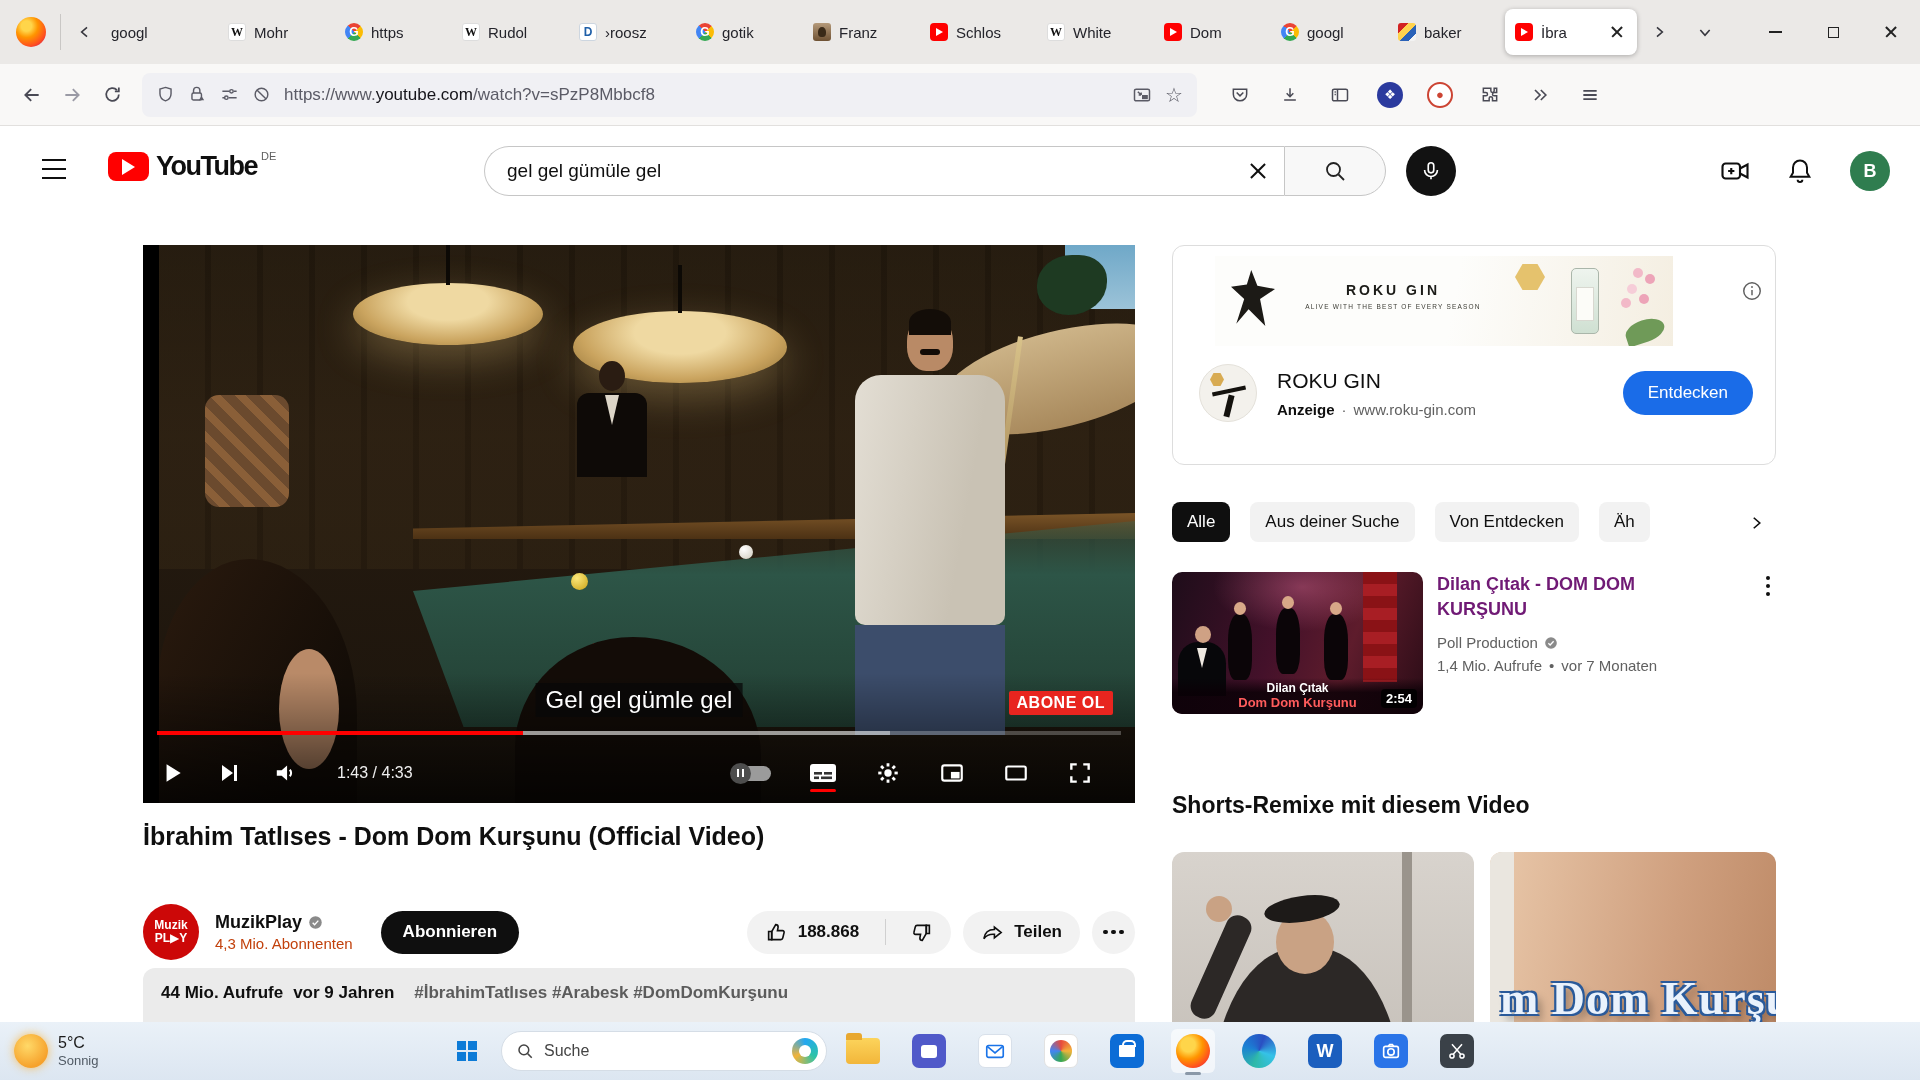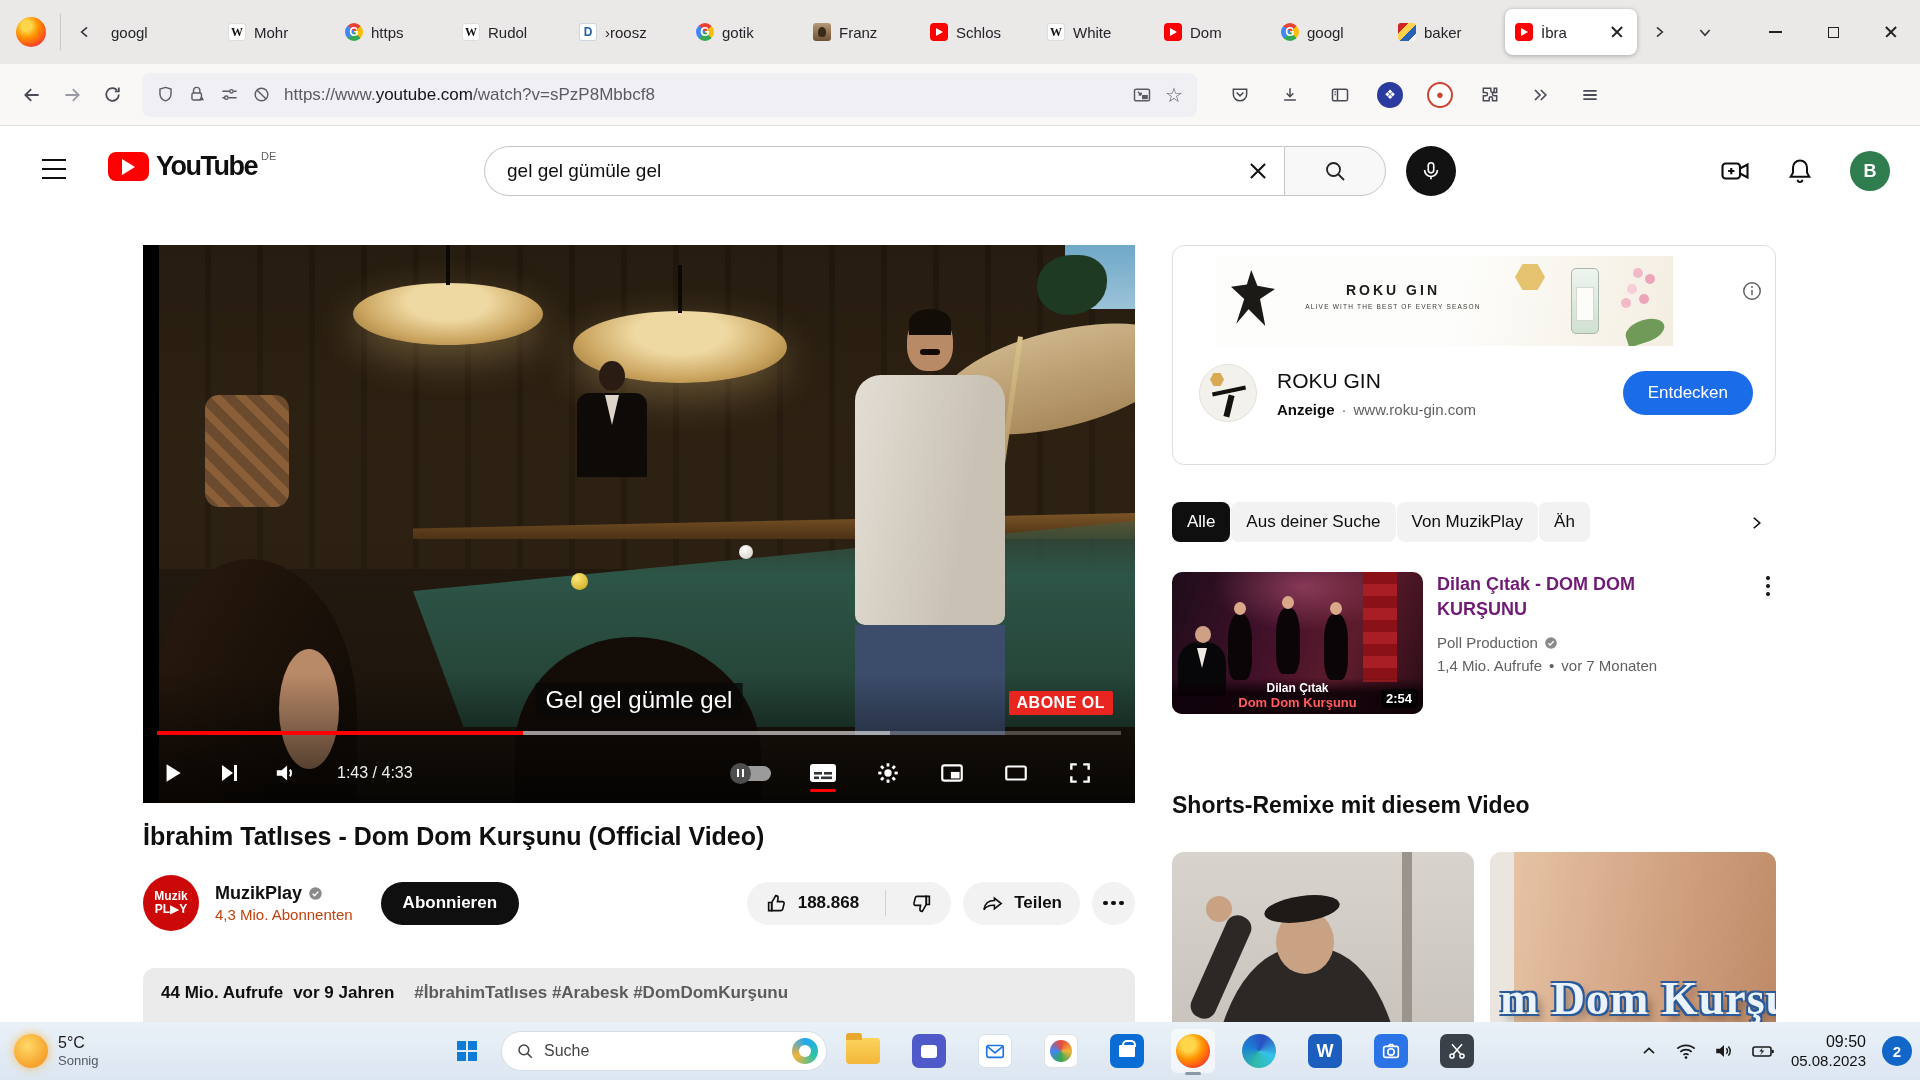--- a/index.html
+++ b/index.html
@@ -120,21 +120,21 @@
   .pc-right { margin-left:auto; display:flex; align-items:center; gap:38px; margin-right:26px; }
   .ptime { font-size:16px; color:#eee; margin-left:6px; }
   .ap-toggle { width:38px; height:15px; border-radius:8px; background:#9b9b9b; position:relative; }
   .ap-knob { position:absolute; left:-3px; top:-3px; width:21px; height:21px; border-radius:50%; background:#4d4d4d; display:flex; align-items:center; justify-content:center; gap:2.5px; }
   .ap-knob i { width:2.5px; height:8px; background:#fff; }
   .cc-wrap { position:relative; }
   .cc-underline { position:absolute; left:1px; right:1px; bottom:-8px; height:3.5px; background:#f00; border-radius:2px; }
 
   
   .vtitle { position:absolute; left:143px; top:606px; width:992px; font-size:25px; font-weight:700; color:#0f0f0f; }
-  .chrow { position:absolute; left:143px; top:658px; width:992px; height:58px; display:flex; align-items:center;justify-content:flex-end; }
+  .chrow { position:absolute; left:143px; top:687px; width:992px; height:58px; display:flex; align-items:center;justify-content:flex-end; }
   .ch-avatar { width:56px; height:56px; border-radius:50%; background:#cc0808; color:#fff; display:flex; flex-direction:column; align-items:center; justify-content:center; font-size:12px; font-weight:700; line-height:13px; flex:none; }
   .ch-meta { margin-left:16px; }
   .ch-name { display:flex; align-items:center; gap:6px; font-size:18px; font-weight:700; color:#0f0f0f; }
   .ch-subs { font-size:15px; color:#c2410c; margin-top:2px; }
   .sub-btn { margin-left:28px; height:43px; padding:0 22px; border-radius:22px; background:#0f0f0f; color:#fff; font-size:17px; font-weight:600; display:flex; align-items:center; }
   .actions { margin-left:auto; display:flex; align-items:center; gap:12px; }
   .pill { height:43px; border-radius:22px; background:#f2f2f2; display:flex; align-items:center; padding:0 18px; font-size:17px; font-weight:600; color:#0f0f0f; gap:10px; }
   .like-pill { padding:0; }
   .like-seg { display:flex; align-items:center; gap:10px; padding:0 16px 0 18px; }
   .pill-div { width:1px; height:26px; background:#d0d0d0; }
@@ -165,21 +165,21 @@
   .ad-avatar i { position:absolute; left:12px; top:24px; width:34px; height:4px; background:#14120e; transform:rotate(-12deg); }
   .ad-avatar b { position:absolute; left:10px; top:8px; width:14px; height:13px; background:#d8ab52; clip-path:polygon(25% 0,75% 0,100% 50%,75% 100%,25% 100%,0 50%); }
   .ad-avatar u { position:absolute; left:26px; top:30px; width:6px; height:22px; background:#14120e; transform:rotate(14deg); }
   .ad-copy { margin-left:20px; }
   .ad-title { font-size:21px; color:#0f0f0f; }
   .ad-meta { display:flex; gap:7px; font-size:15px; color:#606060; margin-top:8px; align-items:center; }
   .ad-label { color:#0f0f0f; font-weight:700; }
   .ad-cta { margin-left:auto; height:44px; border-radius:22px; background:#1a6ce8; color:#fff; font-size:17px; display:flex; align-items:center; padding:8px 25px; }
 
   .chips { position:absolute; left:0; top:257px; width:604px; height:42px; overflow:hidden; }
-  .chips-inner { display:flex; gap:1px; }
+  .chips-inner { display:flex; gap:20px; }
   .chip { height:40px; padding:0 15px; border-radius:8px; background:#f2f2f2; color:#0f0f0f; font-size:17px; display:flex; align-items:center; white-space:nowrap; flex:none; }
   .chip.sel { background:#0f0f0f; color:#fff; }
   .chips-fade { position:absolute; right:0; top:0; width:95px; height:42px; background:linear-gradient(to right,rgba(255,255,255,0),#fff 55%); }
   .chip-arrow { position:absolute; right:0; top:1px; width:40px; height:40px; border-radius:50%; display:flex; align-items:center; justify-content:center; color:#0f0f0f; background:#fff0; }
 
   .suggestion { position:absolute; left:0; top:327px; width:604px; display:flex; }
   .sug-thumb { width:251px; height:142px; border-radius:10px; overflow:hidden; position:relative; flex:none;
     background:linear-gradient(110deg,#1e0d1a 0%,#44112a 42%,#5e1c2c 68%,#2a0c16 100%); }
   .st-glow { position:absolute; left:40px; top:-30px; width:180px; height:90px; border-radius:50%; background:radial-gradient(rgba(255,130,170,.35),rgba(0,0,0,0) 70%); }
   .st-col { position:absolute; right:26px; top:0; width:34px; height:110px; background:repeating-linear-gradient(#8a1216 0 12px,#a81e24 12px 24px); }
@@ -661,21 +661,21 @@
           </div>
         </div>
         <div class="ad-cta">Entdecken</div>
       </div>
     </div>
 
     <div class="chips">
       <div class="chips-inner">
         <div class="chip sel">Alle</div>
         <div class="chip">Aus deiner Suche</div>
-        <div class="chip">Von MuzikPlay</div>
+        <div class="chip">Von Entdecken</div>
         <div class="chip">Äh</div>
       </div>
       <div class="chips-fade"></div>
       <div class="chip-arrow">
         <svg width="18" height="18" viewBox="0 0 24 24" fill="none" stroke="currentColor" stroke-width="2.2">
             <path d="M9 5l8 7-8 7"></path>
           </svg>
       </div>
     </div>
 
@@ -806,36 +806,13 @@
           <div class="ic-sq ic-snip">
             <svg width="20" height="20" viewBox="0 0 24 24" fill="none" stroke="#fff" stroke-width="1.8">
               <circle cx="6" cy="18" r="2.5"></circle>
               <circle cx="18" cy="18" r="2.5"></circle>
               <path d="M7.5 16L18 4M16.5 16L6 4"></path>
             </svg>
           </div>
         </div>
     </div>
   </div>
-  <div class="tb-right">
-    <svg width="20" height="20" viewBox="0 0 24 24" fill="none" stroke="currentColor" stroke-width="2">
-        <path d="M6 14.5l6-5.5 6 5.5"></path>
-      </svg>
-    <svg width="22" height="22" viewBox="0 0 24 24" fill="none" stroke="currentColor" stroke-width="1.8">
-        <path d="M2.5 9.5a14 14 0 0119 0M5.8 13a9 9 0 0112.4 0M9.2 16.3a4.5 4.5 0 015.6 0"></path>
-        <circle cx="12" cy="19.2" r="1.5" fill="currentColor" stroke="none"></circle>
-      </svg>
-    <svg width="22" height="22" viewBox="0 0 24 24">
-        <path d="M3.5 9.5v5H7.5l4.5 4v-13l-4.5 4z" fill="currentColor"></path>
-        <path d="M14.5 9a4.5 4.5 0 010 6M16.8 7a8 8 0 010 10" fill="none" stroke="currentColor" stroke-width="1.6"></path>
-      </svg>
-    <svg width="24" height="24" viewBox="0 0 24 24" fill="none" stroke="currentColor" stroke-width="1.6">
-        <rect x="2" y="8" width="18" height="9" rx="2"></rect>
-        <rect x="20.8" y="10.8" width="2" height="3.5" rx="1" fill="currentColor" stroke="none"></rect>
-        <path d="M11.5 8.8l-3.2 3.6h2.6l-1.6 3.8 4-4.6h-2.6z" fill="currentColor" stroke="none"></path>
-      </svg>
-    <div class="clock">
-      <div>09:50</div>
-      <div class="date">05.08.2023</div>
-    </div>
-    <div class="tb-badge">2</div>
-  </div>
 </div>
 
 </body></html>

